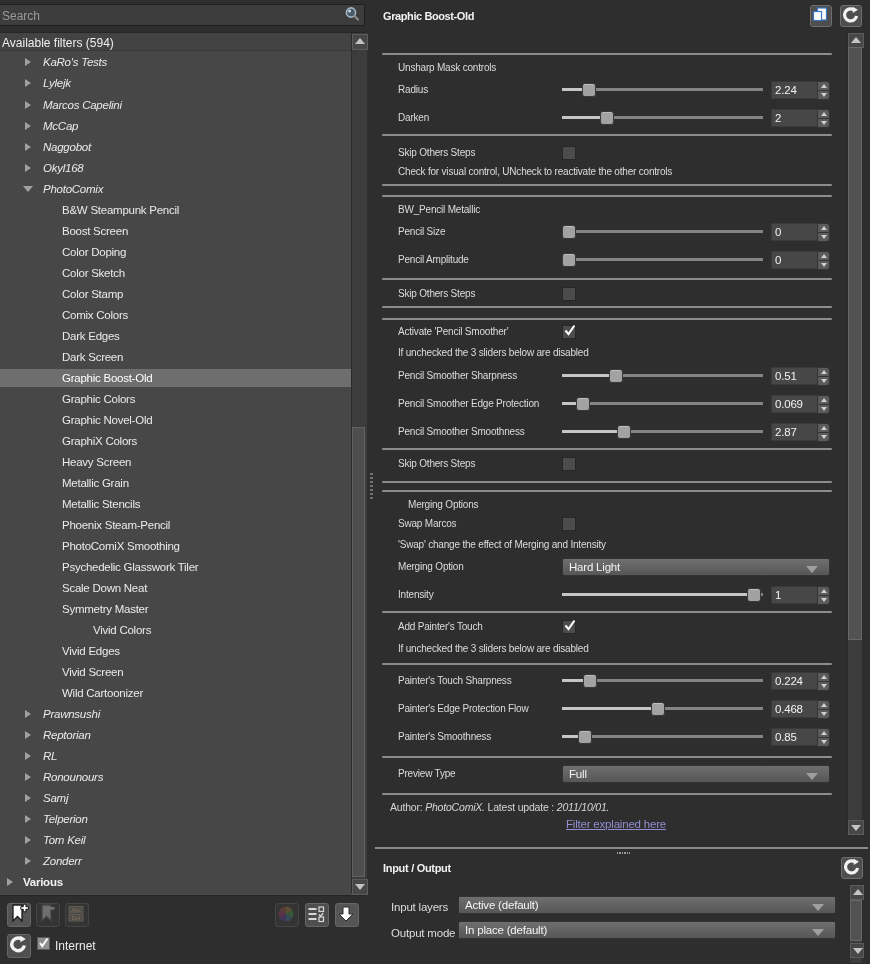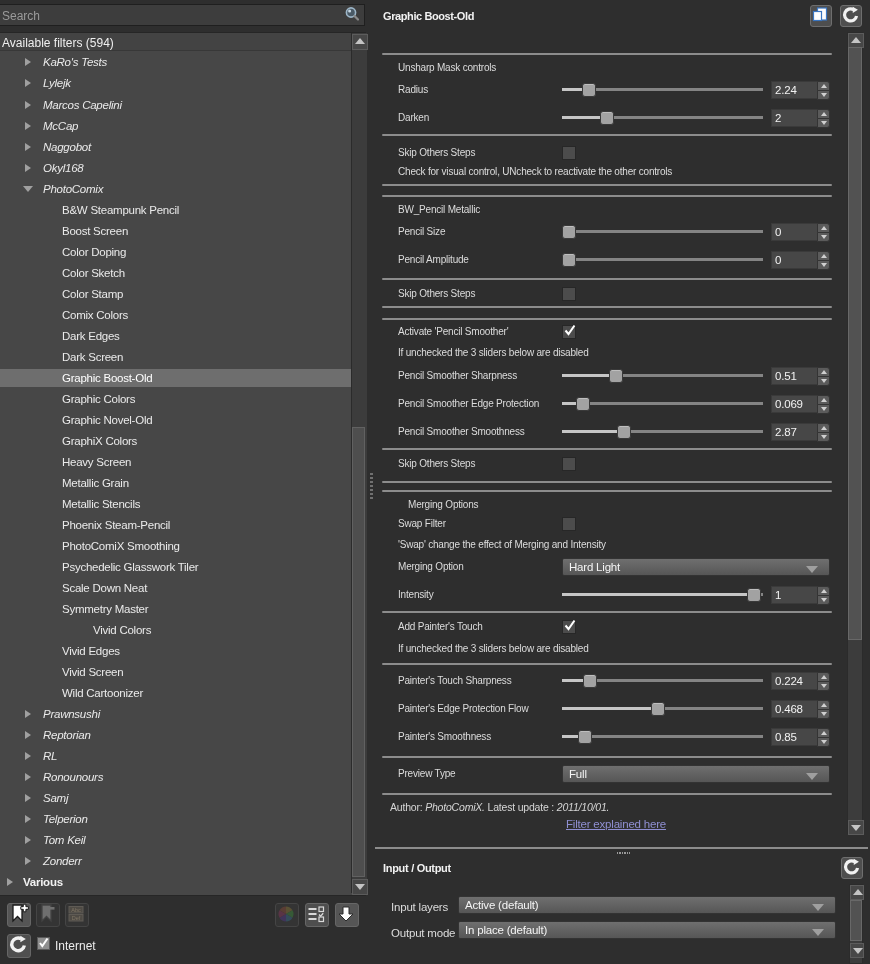--- a/index.html
+++ b/index.html
@@ -286,21 +286,21 @@
 <div class="cb" style="left:562px;top:145.5px;"></div>
 <div class="lbl" style="left:398px;top:286.5px;">Skip Others Steps</div>
 <div class="cb" style="left:562px;top:286.5px;"></div>
 <div class="lbl" style="left:398px;top:324.5px;">Activate 'Pencil Smoother'</div>
 <div class="cb" style="left:562px;top:324.5px;"></div>
 <svg class="abs" style="left:561px;top:320.5px;" width="18" height="18" viewBox="0 0 18 18">
     <path d="M4.5 9.5 L7.5 13 L13.5 4.5" fill="none" stroke="#fff" stroke-width="2"></path>
   </svg>
 <div class="lbl" style="left:398px;top:457.0px;">Skip Others Steps</div>
 <div class="cb" style="left:562px;top:457.0px;"></div>
-<div class="lbl" style="left:398px;top:517.0px;">Swap Filter</div>
+<div class="lbl" style="left:398px;top:517.0px;">Swap Marcos</div>
 <div class="cb" style="left:562px;top:517.0px;"></div>
 <div class="lbl" style="left:398px;top:620.0px;">Add Painter's Touch</div>
 <div class="cb" style="left:562px;top:620.0px;"></div>
 <svg class="abs" style="left:561px;top:616.0px;" width="18" height="18" viewBox="0 0 18 18">
     <path d="M4.5 9.5 L7.5 13 L13.5 4.5" fill="none" stroke="#fff" stroke-width="2"></path>
   </svg>
 <div class="lbl" style="left:398px;top:165px;text-align:center;">Check for visual control, UNcheck to reactivate the other controls</div>
 <div class="lbl" style="left:398px;top:346px;">If unchecked the 3 sliders below are disabled</div>
 <div class="lbl" style="left:398px;top:537.5px;">'Swap' change the effect of Merging and Intensity</div>
 <div class="lbl" style="left:398px;top:642px;">If unchecked the 3 sliders below are disabled</div>

